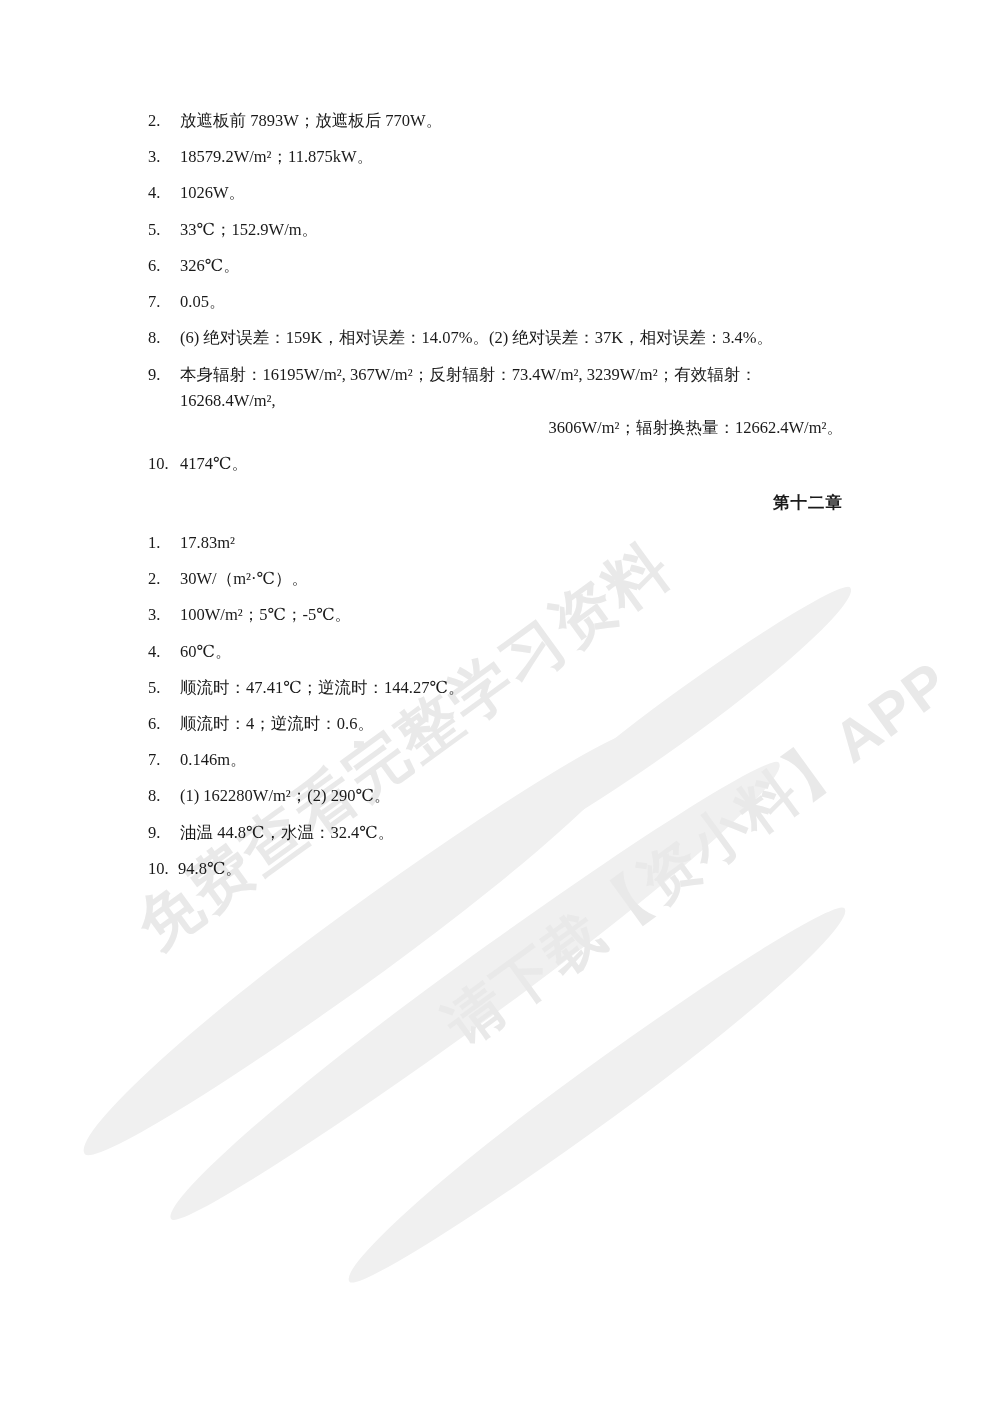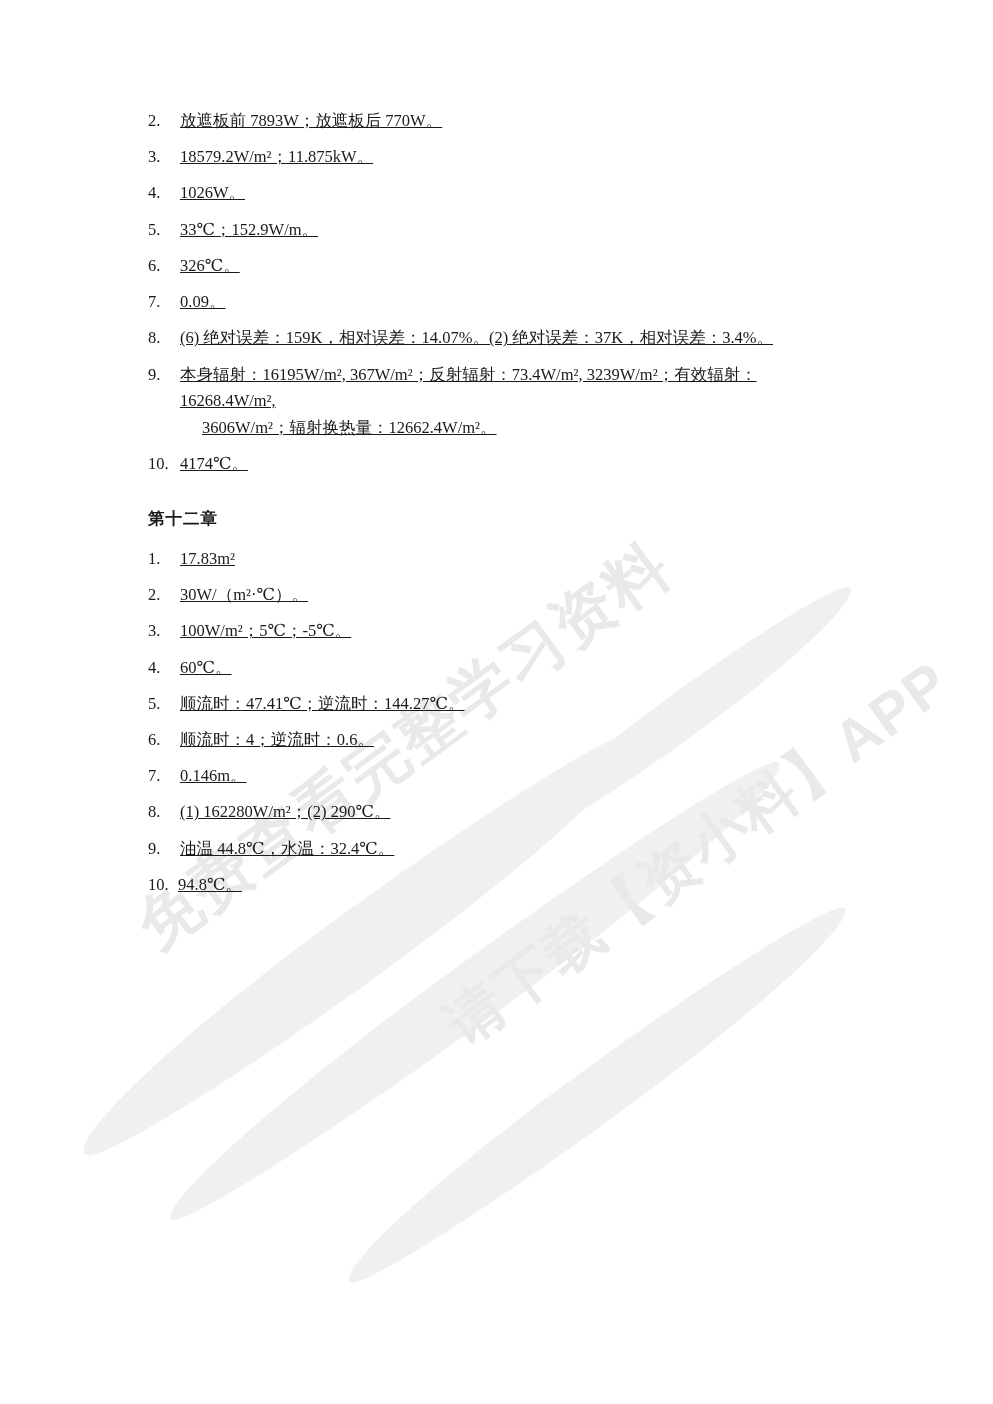--- a/index.html
+++ b/index.html
@@ -71,31 +71,31 @@
     line-height: 1.62;
     margin-bottom: 9.5px;
   }
   .num {
     width: 32px;
     flex: none;
     text-align: left;
   }
   .txt {
     flex: 1;
-    text-decoration: underline;
   }
   .txt .cont {
     display: block;
     padding-left: 22px;
+    text-align: right;
   }
   .chapter-title {
-    text-align: left;
+    text-align: right;
     font-size: 16.5px;
     font-weight: bold;
-    margin: 30px 0 16px 0;
+    margin: 14px 0 16px 0;
     letter-spacing: 1px;
     font-family: "Liberation Serif", serif;
   }
   .tight .num { width: 30px; }
 </style>
 </head>
 <body>
 
 <div class="page">
 
@@ -130,21 +130,21 @@
       <span class="txt">33℃；152.9W/m。</span>
     </div>
 
     <div class="item">
       <span class="num">6.</span>
       <span class="txt">326℃。</span>
     </div>
 
     <div class="item">
       <span class="num">7.</span>
-      <span class="txt">0.09。</span>
+      <span class="txt">0.05。</span>
     </div>
 
     <div class="item">
       <span class="num">8.</span>
       <span class="txt">(6) 绝对误差：159K，相对误差：14.07%。(2) 绝对误差：37K，相对误差：3.4%。</span>
     </div>
 
     <div class="item">
       <span class="num">9.</span>
       <span class="txt">

